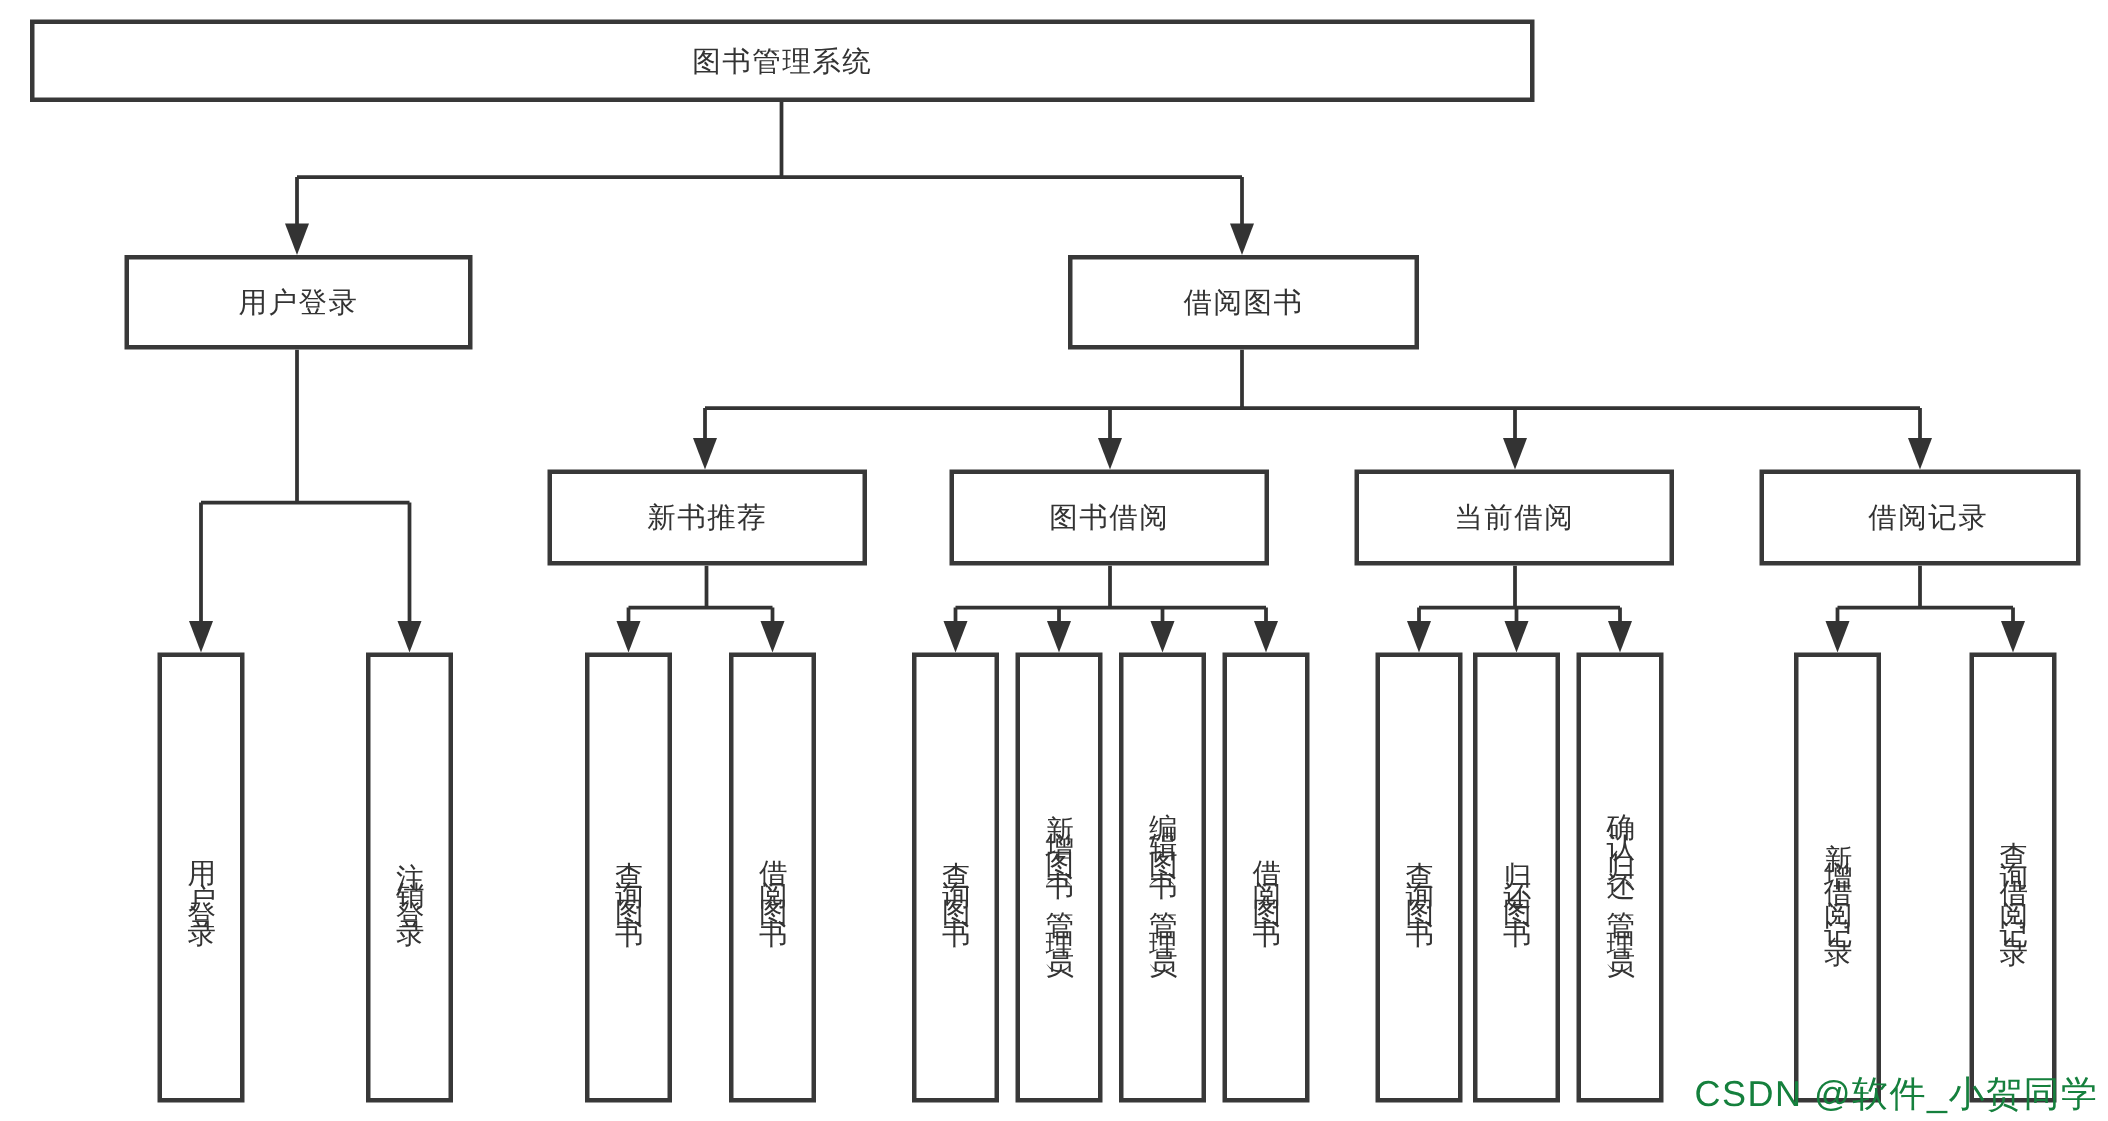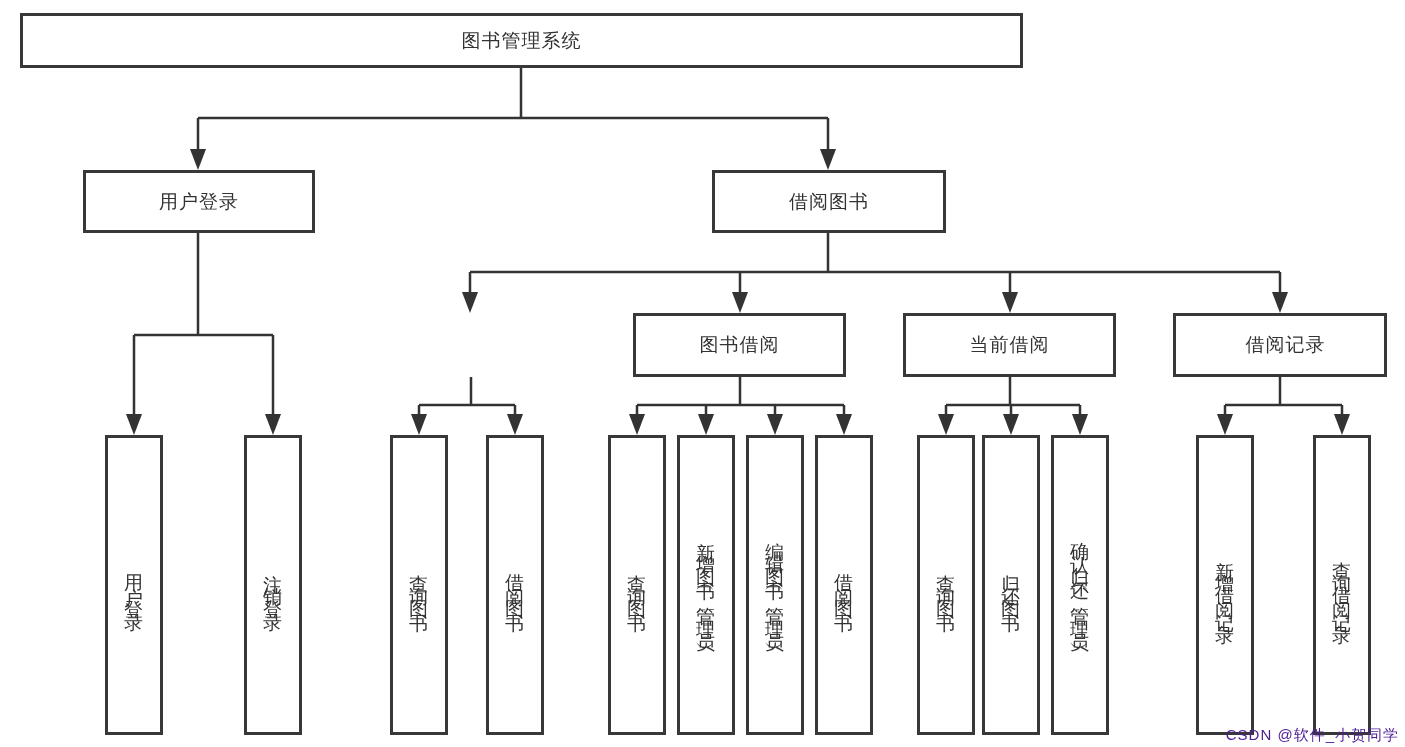--- a/index.html
+++ b/index.html
@@ -25,22 +25,22 @@
   .vbox .vtext{
     writing-mode:vertical-rl;
     text-orientation:mixed;
     letter-spacing:13px;
     line-height:1;
     white-space:nowrap;
   }
   #watermark{
     position:absolute;
     right:6px;bottom:2px;
-    font-size:15px;
-    color:#4c1d95;
+    font-size:24px;
+    color:#15803d;
     letter-spacing:1px;
     pointer-events:none;
   }
 </style>
 </head>
 <body>
 
 <div id="stage">
 
   <svg id="wires" viewBox="0 0 1405 747" xmlns="http://www.w3.org/2000/svg">
@@ -87,20 +87,23 @@
     <span>图书管理系统</span>
   </div>
 
   <div class="box" style="left:83px;top:170px;width:232px;height:63px;">
     <span>用户登录</span>
   </div>
   <div class="box" style="left:712px;top:170px;width:234px;height:63px;">
     <span>借阅图书</span>
   </div>
 
+  <div class="box" style="left:365px;top:313px;width:213px;height:64px;">
+    <span>新书推荐</span>
+  </div>
   <div class="box" style="left:633px;top:313px;width:213px;height:64px;">
     <span>图书借阅</span>
   </div>
   <div class="box" style="left:903px;top:313px;width:213px;height:64px;">
     <span>当前借阅</span>
   </div>
   <div class="box" style="left:1173px;top:313px;width:214px;height:64px;padding-left:11px;">
     <span>借阅记录</span>
   </div>
 

